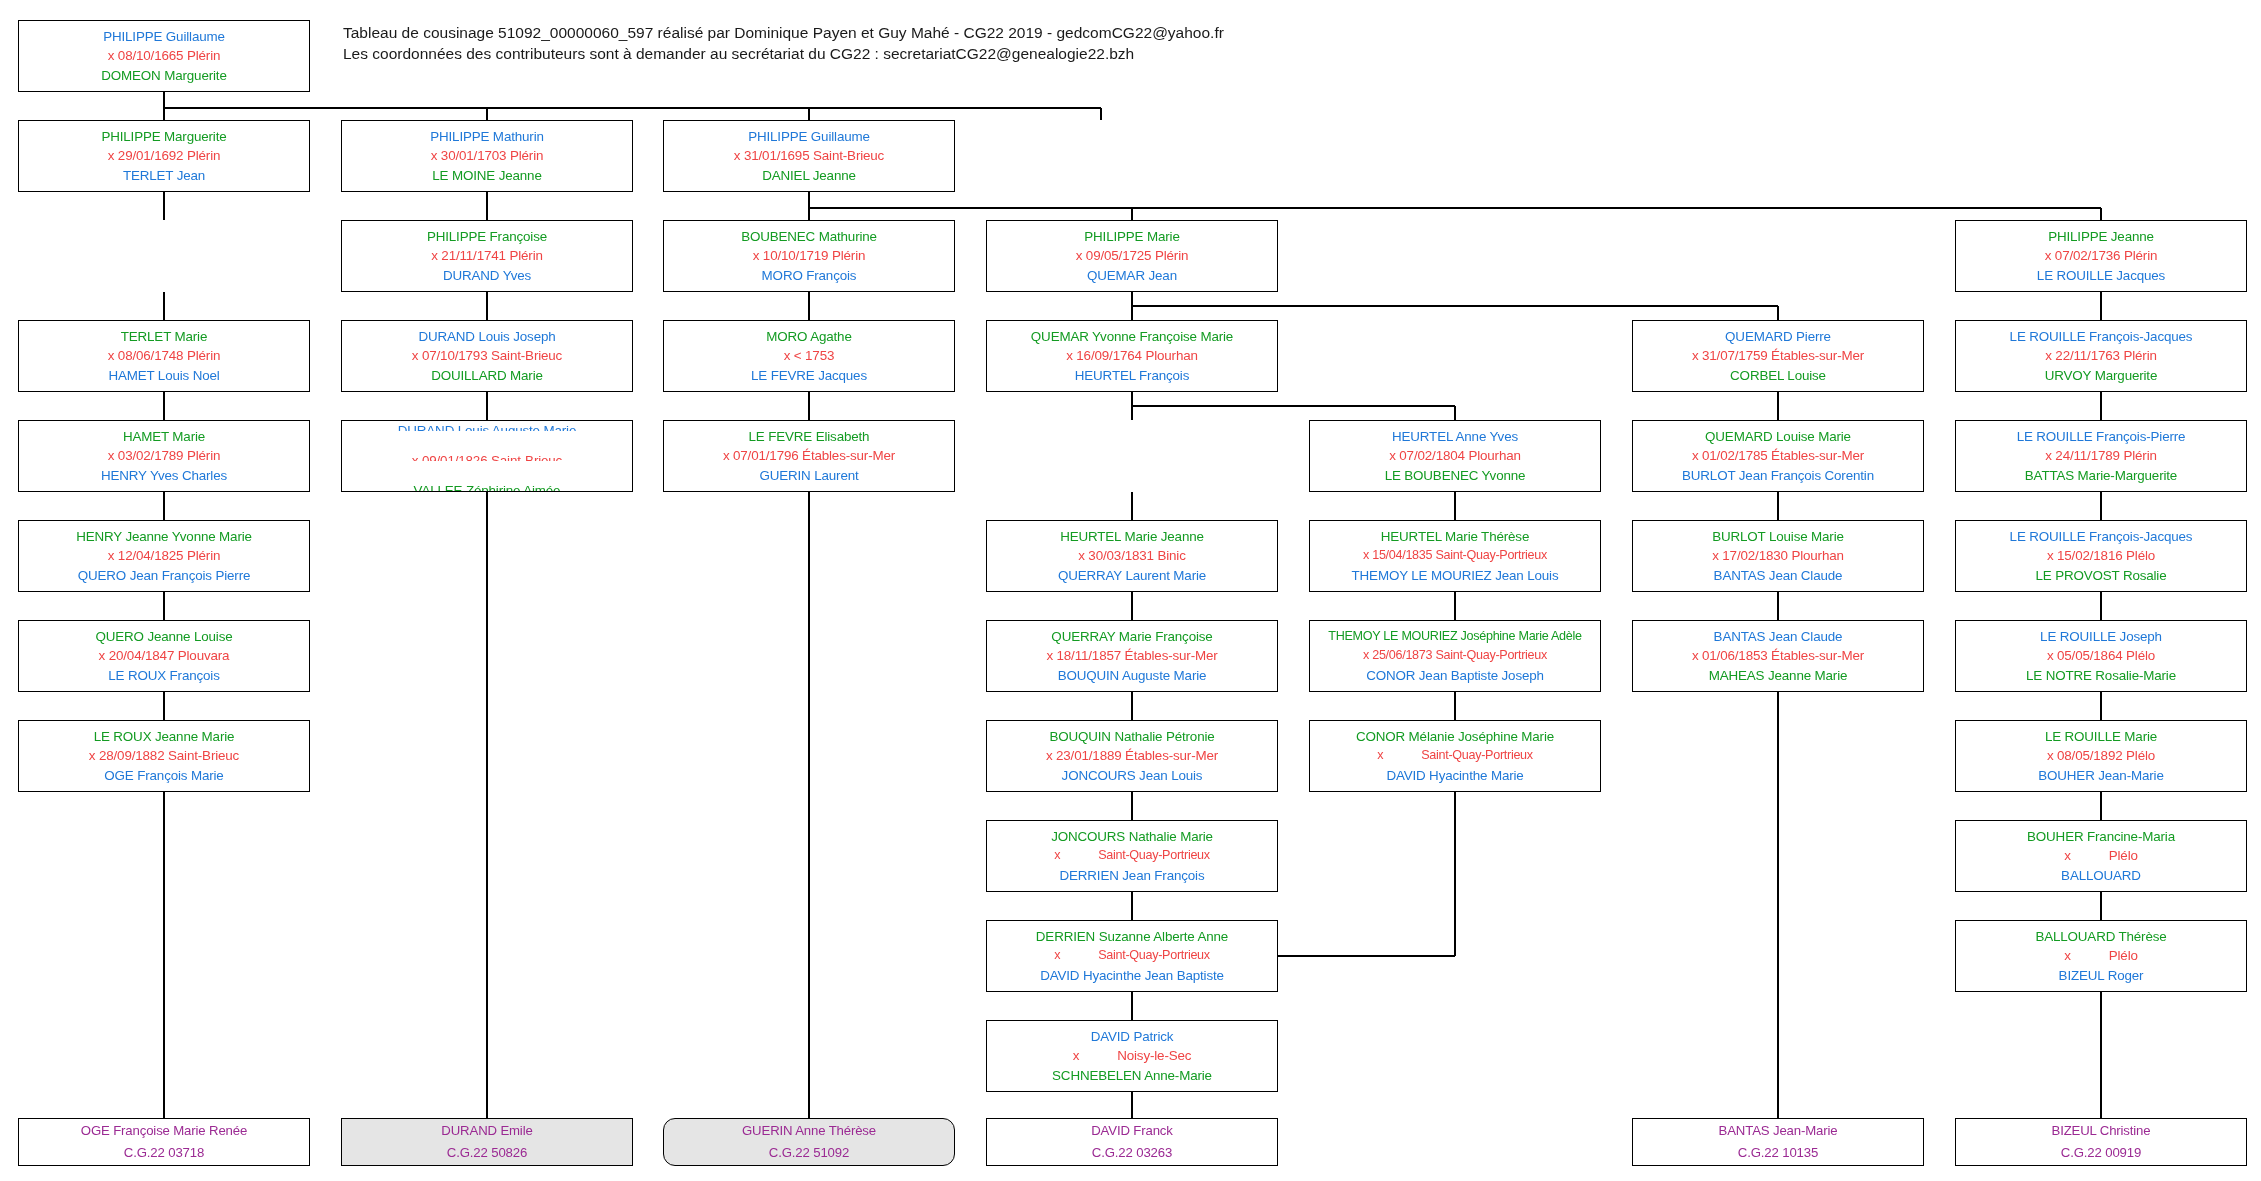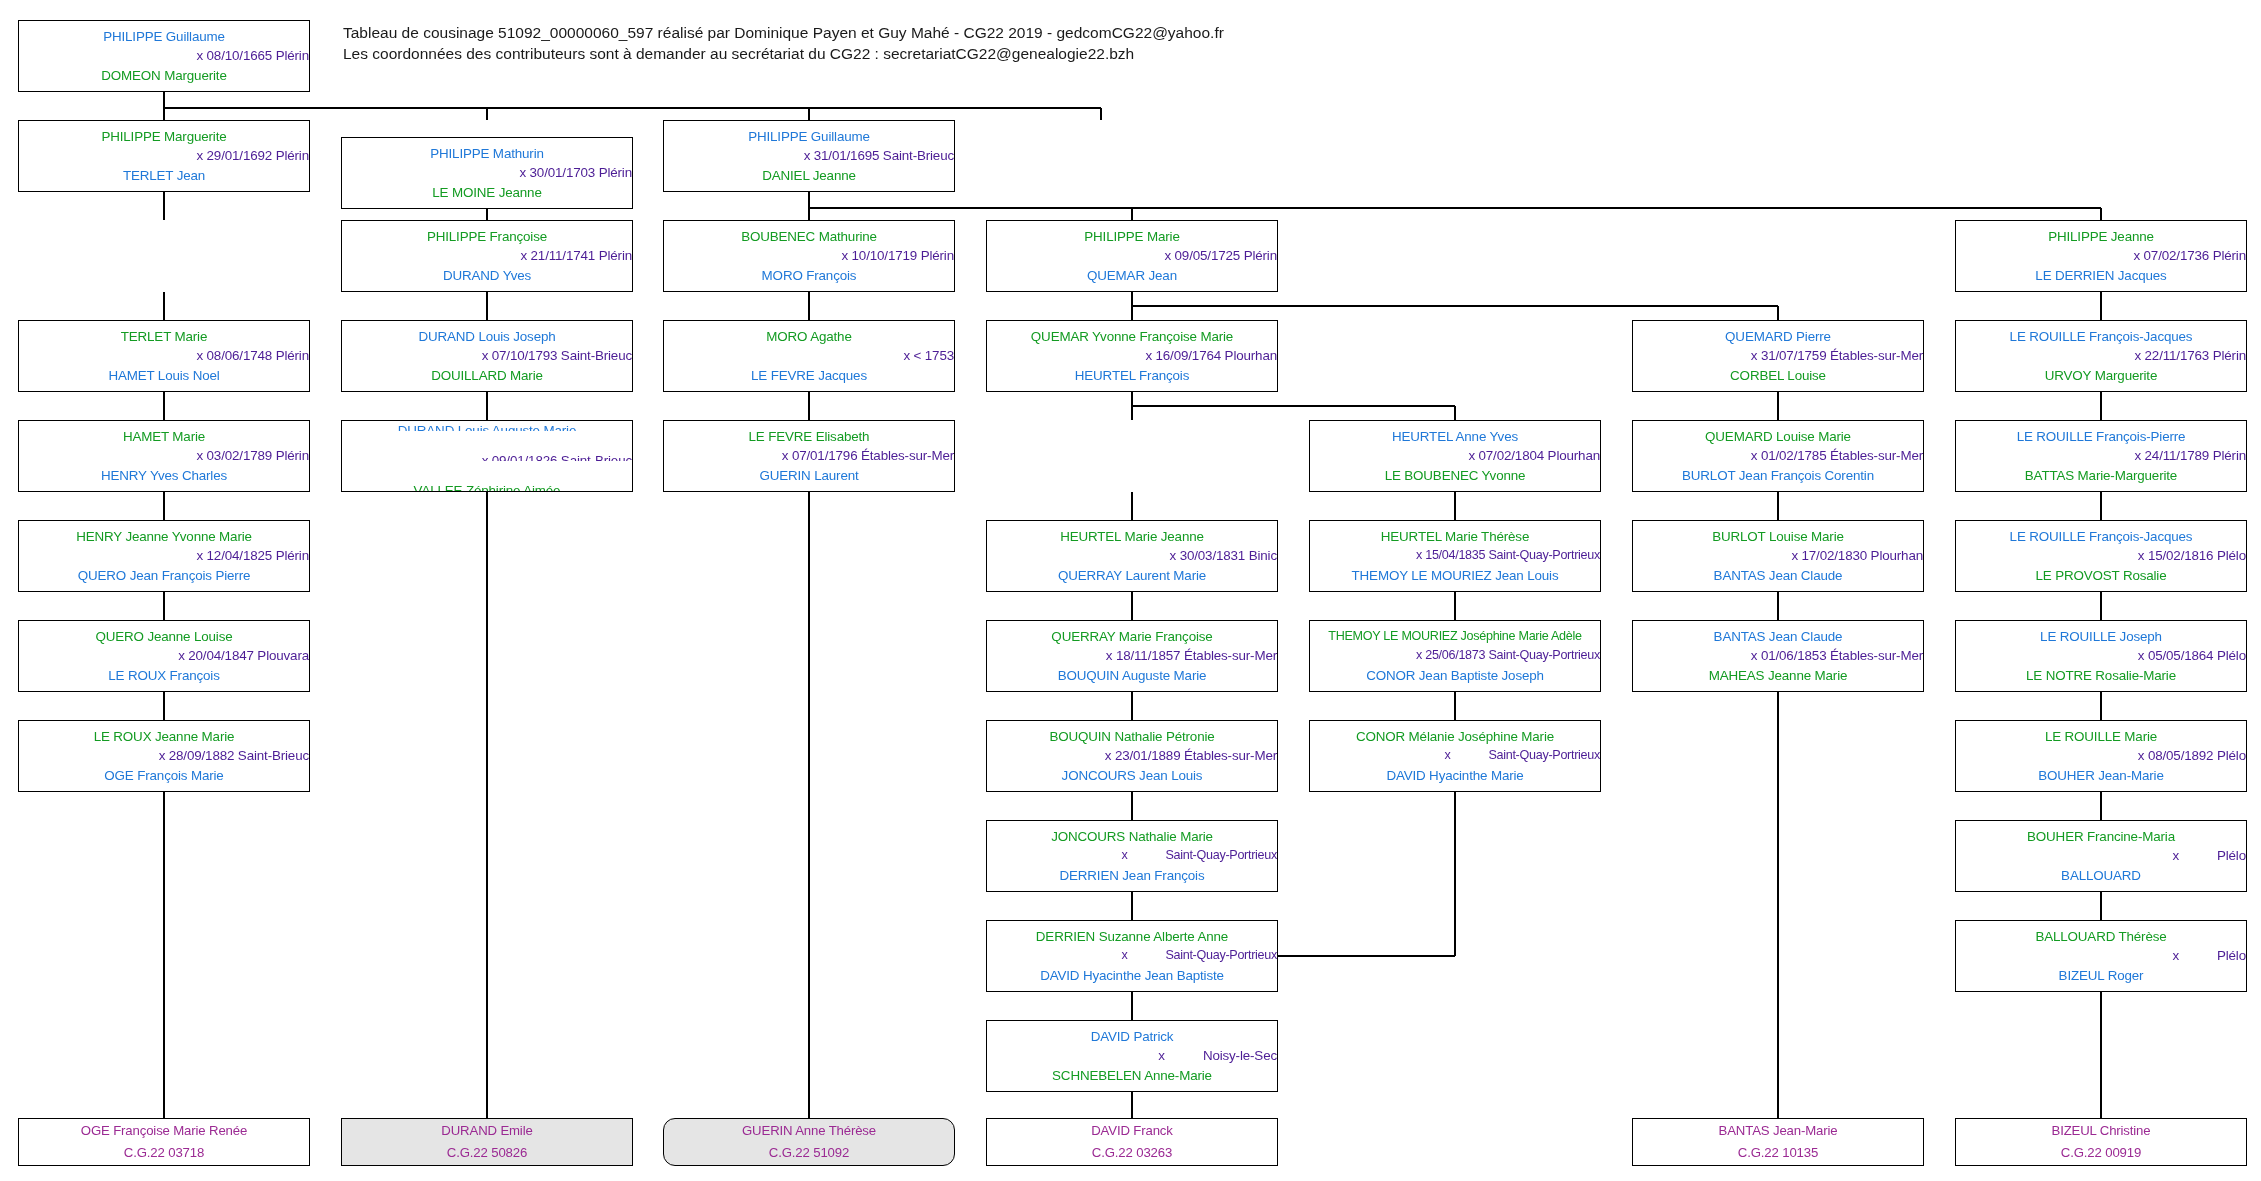--- a/index.html
+++ b/index.html
@@ -8,21 +8,21 @@
   #wires{position:absolute;left:0;top:0;width:2261px;height:1181px;pointer-events:none;}
   .hdr{position:absolute;color:#1a1a1a;font-size:15.5px;line-height:21px;white-space:nowrap;}
   .node{position:absolute;box-sizing:border-box;border:1.6px solid #000;background:#fff;
         display:flex;flex-direction:column;align-items:center;justify-content:center;
         text-align:center;overflow:hidden;}
   .node .ln{width:100%;white-space:nowrap;overflow:hidden;text-overflow:clip;
             font-size:13.4px;line-height:19.6px;letter-spacing:-0.15px;}
   .node .ln.shrink{font-size:12.6px;letter-spacing:-0.3px;}
   .f{color:#139b22;}
   .m{color:#1f78d8;}
-  .d{color:#4c1d95;text-align:right;}
+  .d{color:#ef4444;}
   .cg{color:#9b2a93;}
   .node.desc{justify-content:center;}
   .node.desc .ln{font-size:13.2px;line-height:22px;}
   .node.cyan{background:#e5e5e5;}
   .dsp{display:inline-block;}
   .sp{display:inline-block;width:38px;}
 </style>
 </head>
 <body>
 
@@ -109,21 +109,21 @@
 <div class="node" style="left: 18px; top: 20px; width: 292px; height: 72px;">
       <div class="ln m">PHILIPPE Guillaume</div>
       <div class="ln d">x 08/10/1665 Plérin</div>
       <div class="ln f">DOMEON Marguerite</div>
     </div>
     <div class="node" style="left: 18px; top: 120px; width: 292px; height: 72px;">
       <div class="ln f">PHILIPPE Marguerite</div>
       <div class="ln d">x 29/01/1692 Plérin</div>
       <div class="ln m">TERLET Jean</div>
     </div>
-    <div class="node" style="left: 341px; top: 137px; width: 292px; height: 72px;">
+    <div class="node" style="left: 341px; top: 120px; width: 292px; height: 72px;">
       <div class="ln m">PHILIPPE Mathurin</div>
       <div class="ln d">x 30/01/1703 Plérin</div>
       <div class="ln f">LE MOINE Jeanne</div>
     </div>
     <div class="node" style="left: 663px; top: 120px; width: 292px; height: 72px;">
       <div class="ln m">PHILIPPE Guillaume</div>
       <div class="ln d">x 31/01/1695 Saint-Brieuc</div>
       <div class="ln f">DANIEL Jeanne</div>
     </div>
     <div class="node" style="left: 341px; top: 220px; width: 292px; height: 72px;">
@@ -137,21 +137,21 @@
       <div class="ln m">MORO François</div>
     </div>
     <div class="node" style="left: 986px; top: 220px; width: 292px; height: 72px;">
       <div class="ln f">PHILIPPE Marie</div>
       <div class="ln d">x 09/05/1725 Plérin</div>
       <div class="ln m">QUEMAR Jean</div>
     </div>
     <div class="node" style="left: 1955px; top: 220px; width: 292px; height: 72px;">
       <div class="ln f">PHILIPPE Jeanne</div>
       <div class="ln d">x 07/02/1736 Plérin</div>
-      <div class="ln m">LE DERRIEN Jacques</div>
+      <div class="ln m">LE ROUILLE Jacques</div>
     </div>
     <div class="node" style="left: 18px; top: 320px; width: 292px; height: 72px;">
       <div class="ln f">TERLET Marie</div>
       <div class="ln d">x 08/06/1748 Plérin</div>
       <div class="ln m">HAMET Louis Noel</div>
     </div>
     <div class="node" style="left: 341px; top: 320px; width: 292px; height: 72px;">
       <div class="ln m">DURAND Louis Joseph</div>
       <div class="ln d">x 07/10/1793 Saint-Brieuc</div>
       <div class="ln f">DOUILLARD Marie</div>

